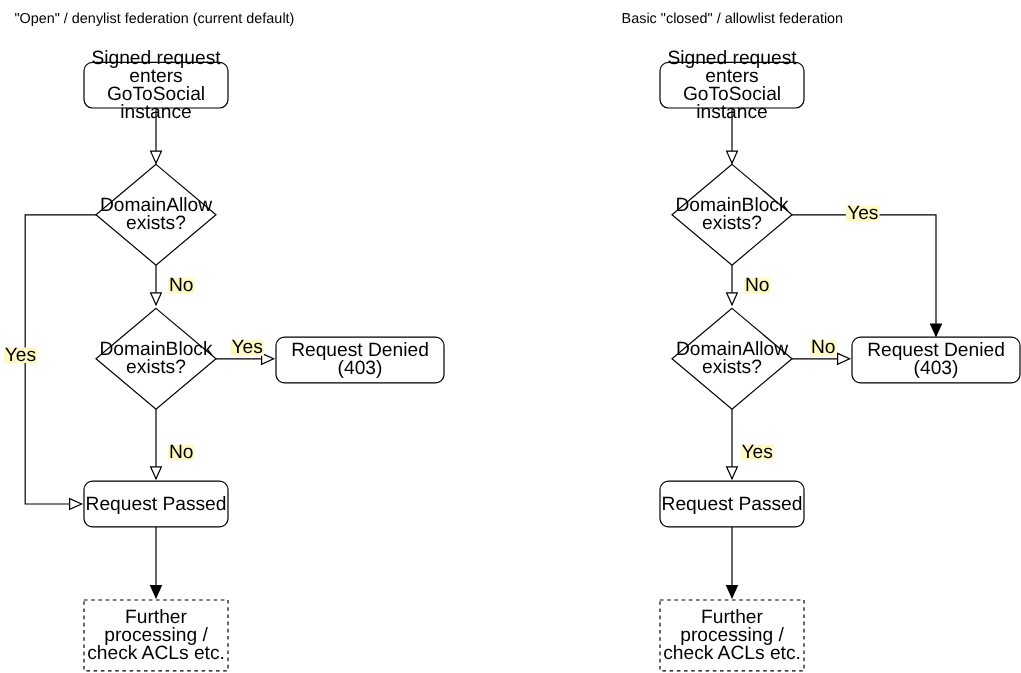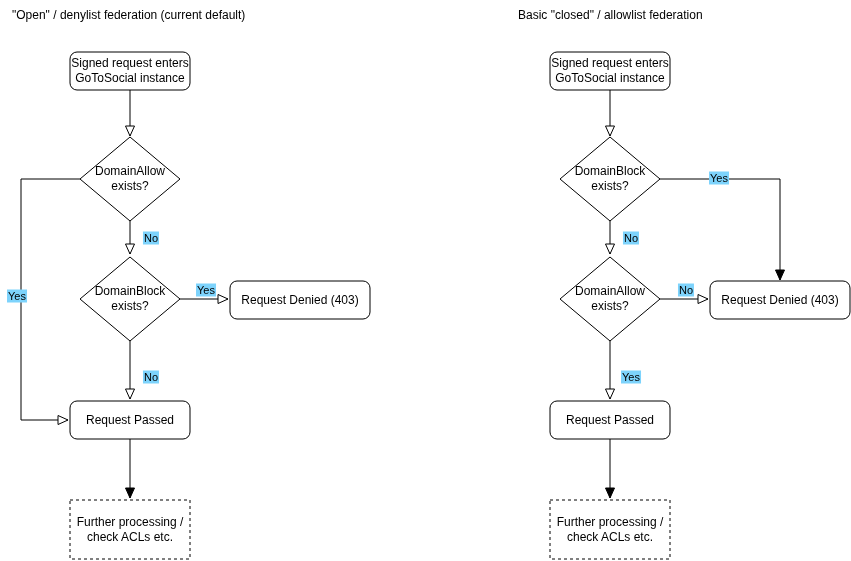--- a/index.html
+++ b/index.html
@@ -17,31 +17,31 @@
     font-size:12px;
     line-height:14px;
     white-space:nowrap;
   }
   .node-label{
     position:absolute;
     display:flex;
     align-items:center;
     justify-content:center;
     text-align:center;
-    font-size:12px;
+    font-size:16px;
     line-height:15px;
     white-space:pre-line;
     pointer-events:none;
   }
   .edge-label{
     position:absolute;
     transform:translate(-50%,-50%);
-    font-size:11px;
+    font-size:16px;
     line-height:13px;
-    background:#7dd3fc;
+    background:#fef9c3;
     padding:0 1px;
     white-space:nowrap;
   }
 </style>
 </head>
 <body>
 
 <div class="canvas">
 
   <svg width="851" height="561" viewBox="0 0 851 561">

